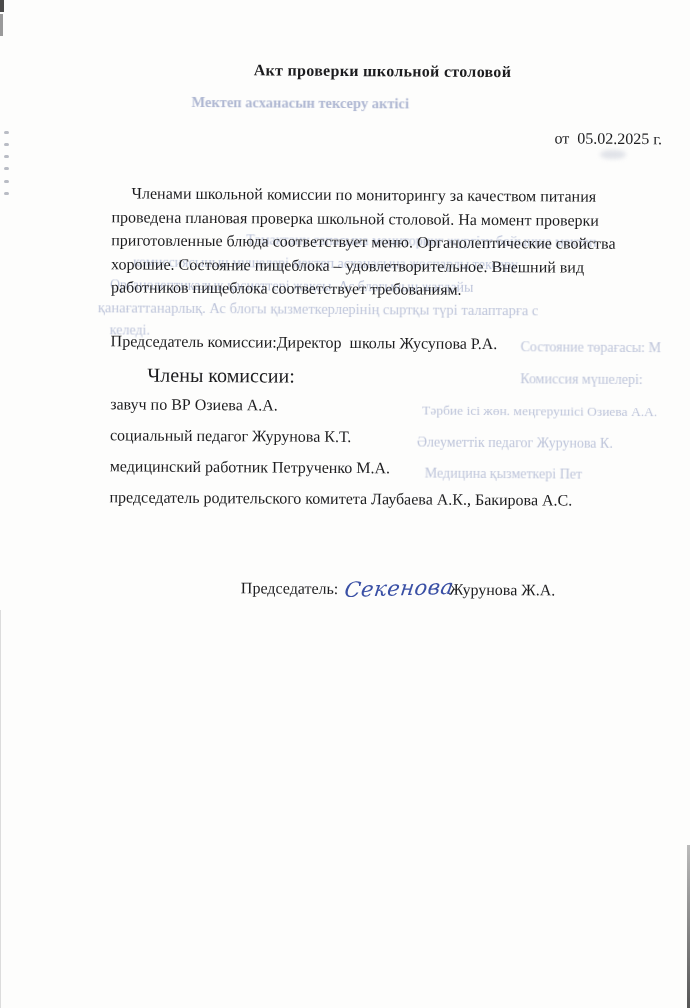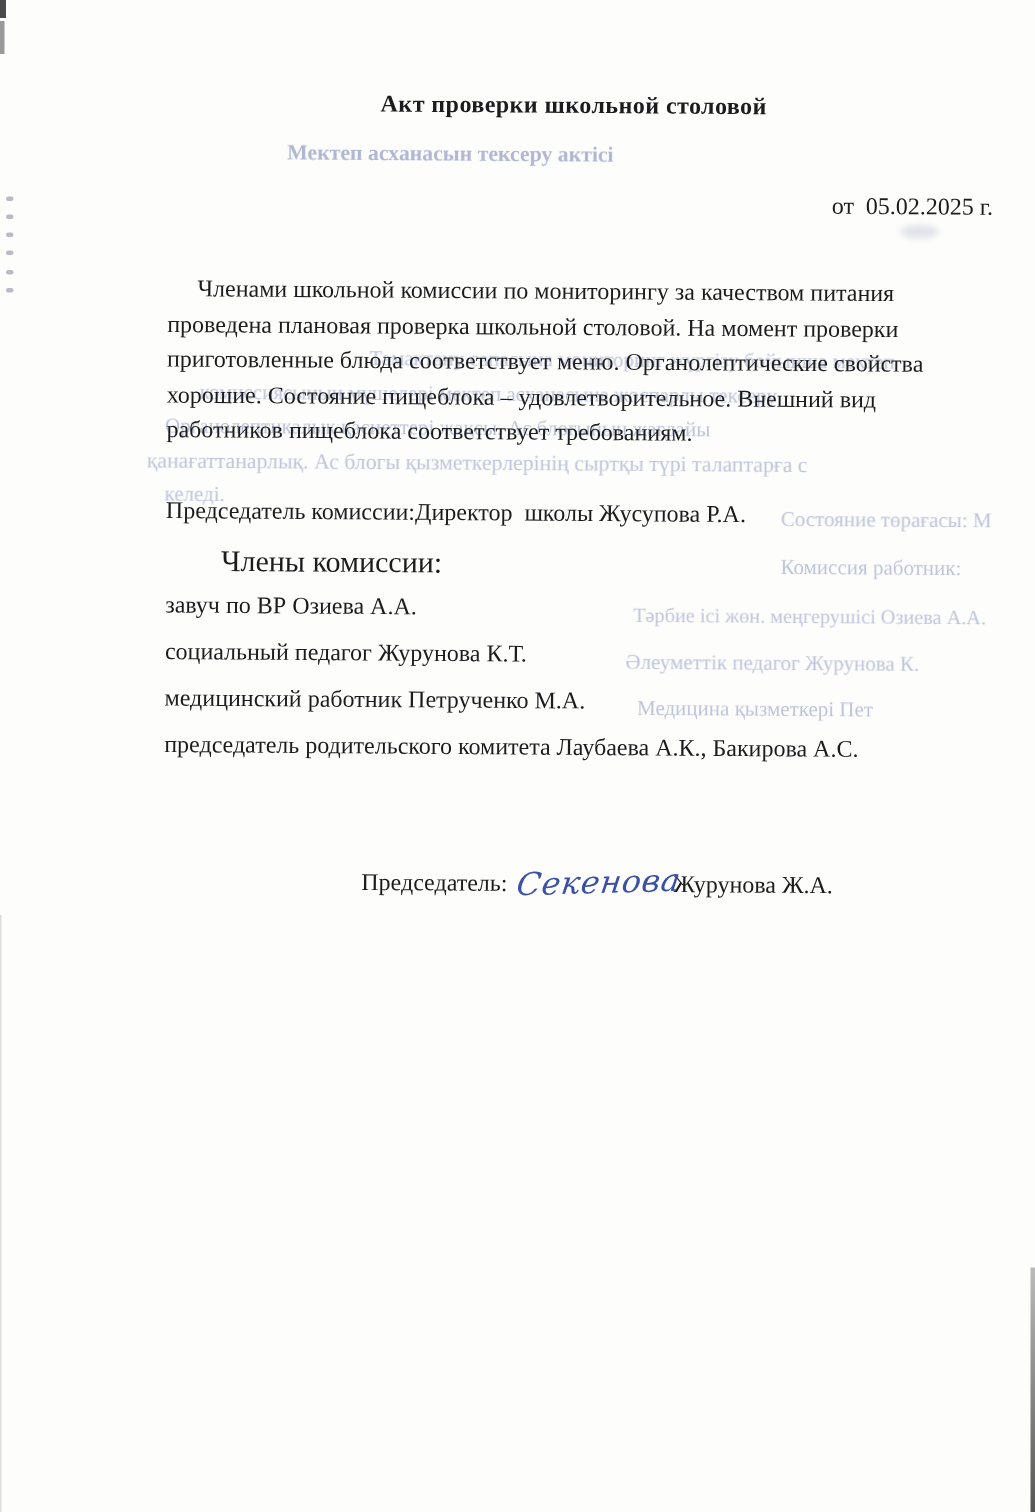--- a/index.html
+++ b/index.html
@@ -154,21 +154,21 @@
 
   <div class="content">
 
     <div class="bleed bleed-title">Мектеп асханасын тексеру актісі</div>
     <div class="bleed bl-0">Тамақтану сапасына мониторинг жүргізу бойынша мектеп</div>
     <div class="bleed bl-1">комиссиясының мүшелері мектеп асханасына жоспарлы тексеру</div>
     <div class="bleed bl-2">Органолептикалық қасиеттері жақсы. Ас блогының жағдайы</div>
     <div class="bleed bl-3">қанағаттанарлық. Ас блогы қызметкерлерінің сыртқы түрі талаптарға с</div>
     <div class="bleed bl-4">келеді.</div>
     <div class="bleed bl-5">Состояние төрағасы: М</div>
-    <div class="bleed bl-6">Комиссия работник:</div>
+    <div class="bleed bl-6">Комиссия мүшелері:</div>
     <div class="bleed bl-7">Тәрбие ісі жөн. меңгерушісі Озиева А.А.</div>
     <div class="bleed bl-8">Әлеуметтік педагог Журунова К.</div>
     <div class="bleed bl-9">Медицина қызметкері Пет</div>
 
     <div class="doc-title line">Акт проверки школьной столовой</div>
 
     <div class="date-line line">от  05.02.2025 г.</div>
 
     <div class="body-paragraph">
       <div class="para-line line">Членами школьной комиссии по мониторингу за качеством питания</div>

